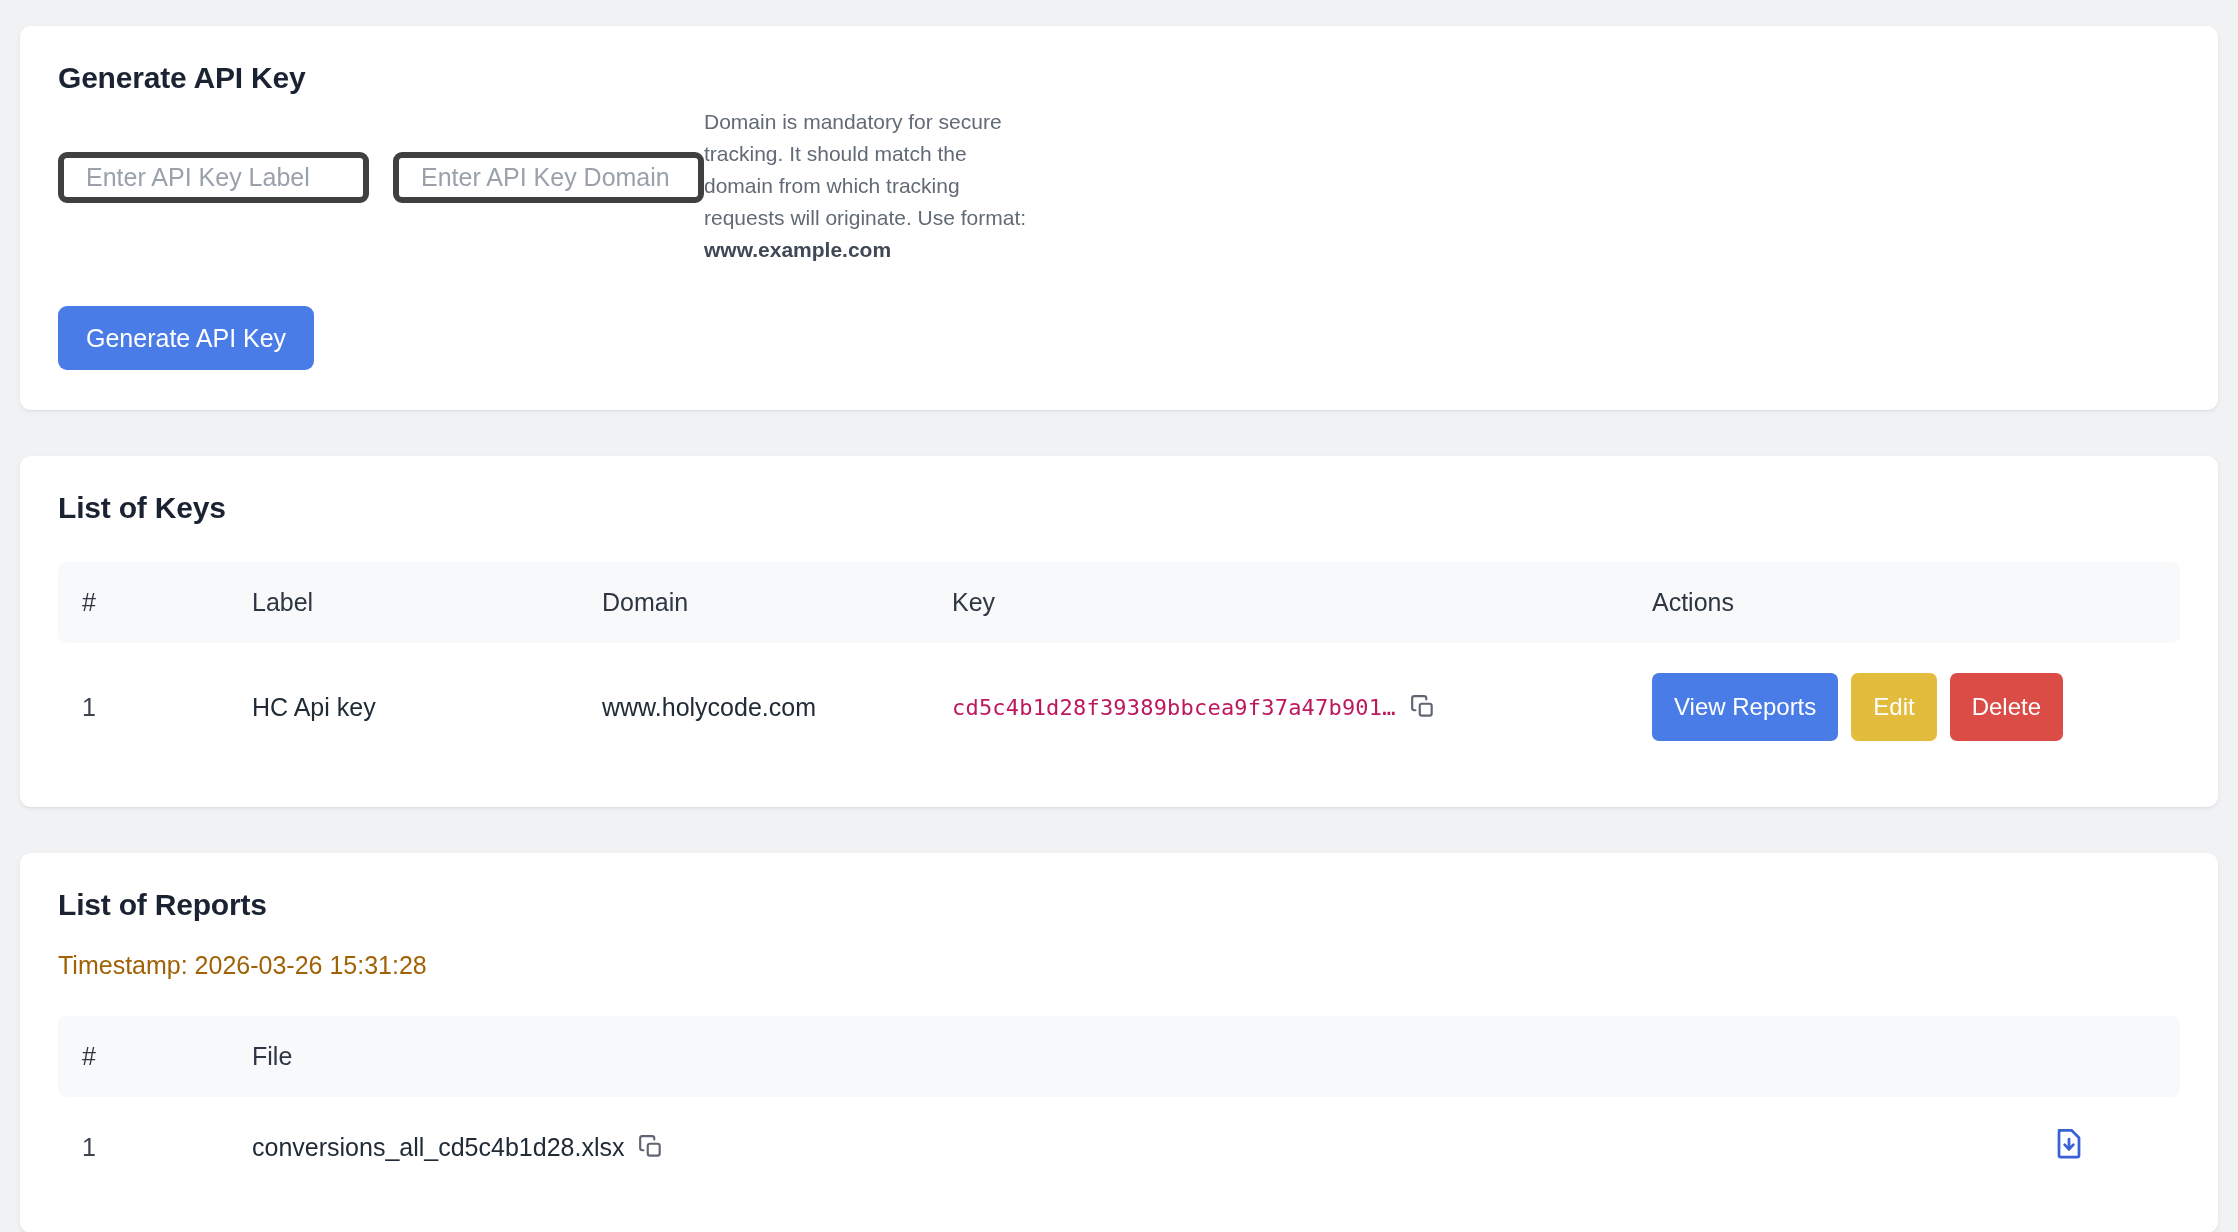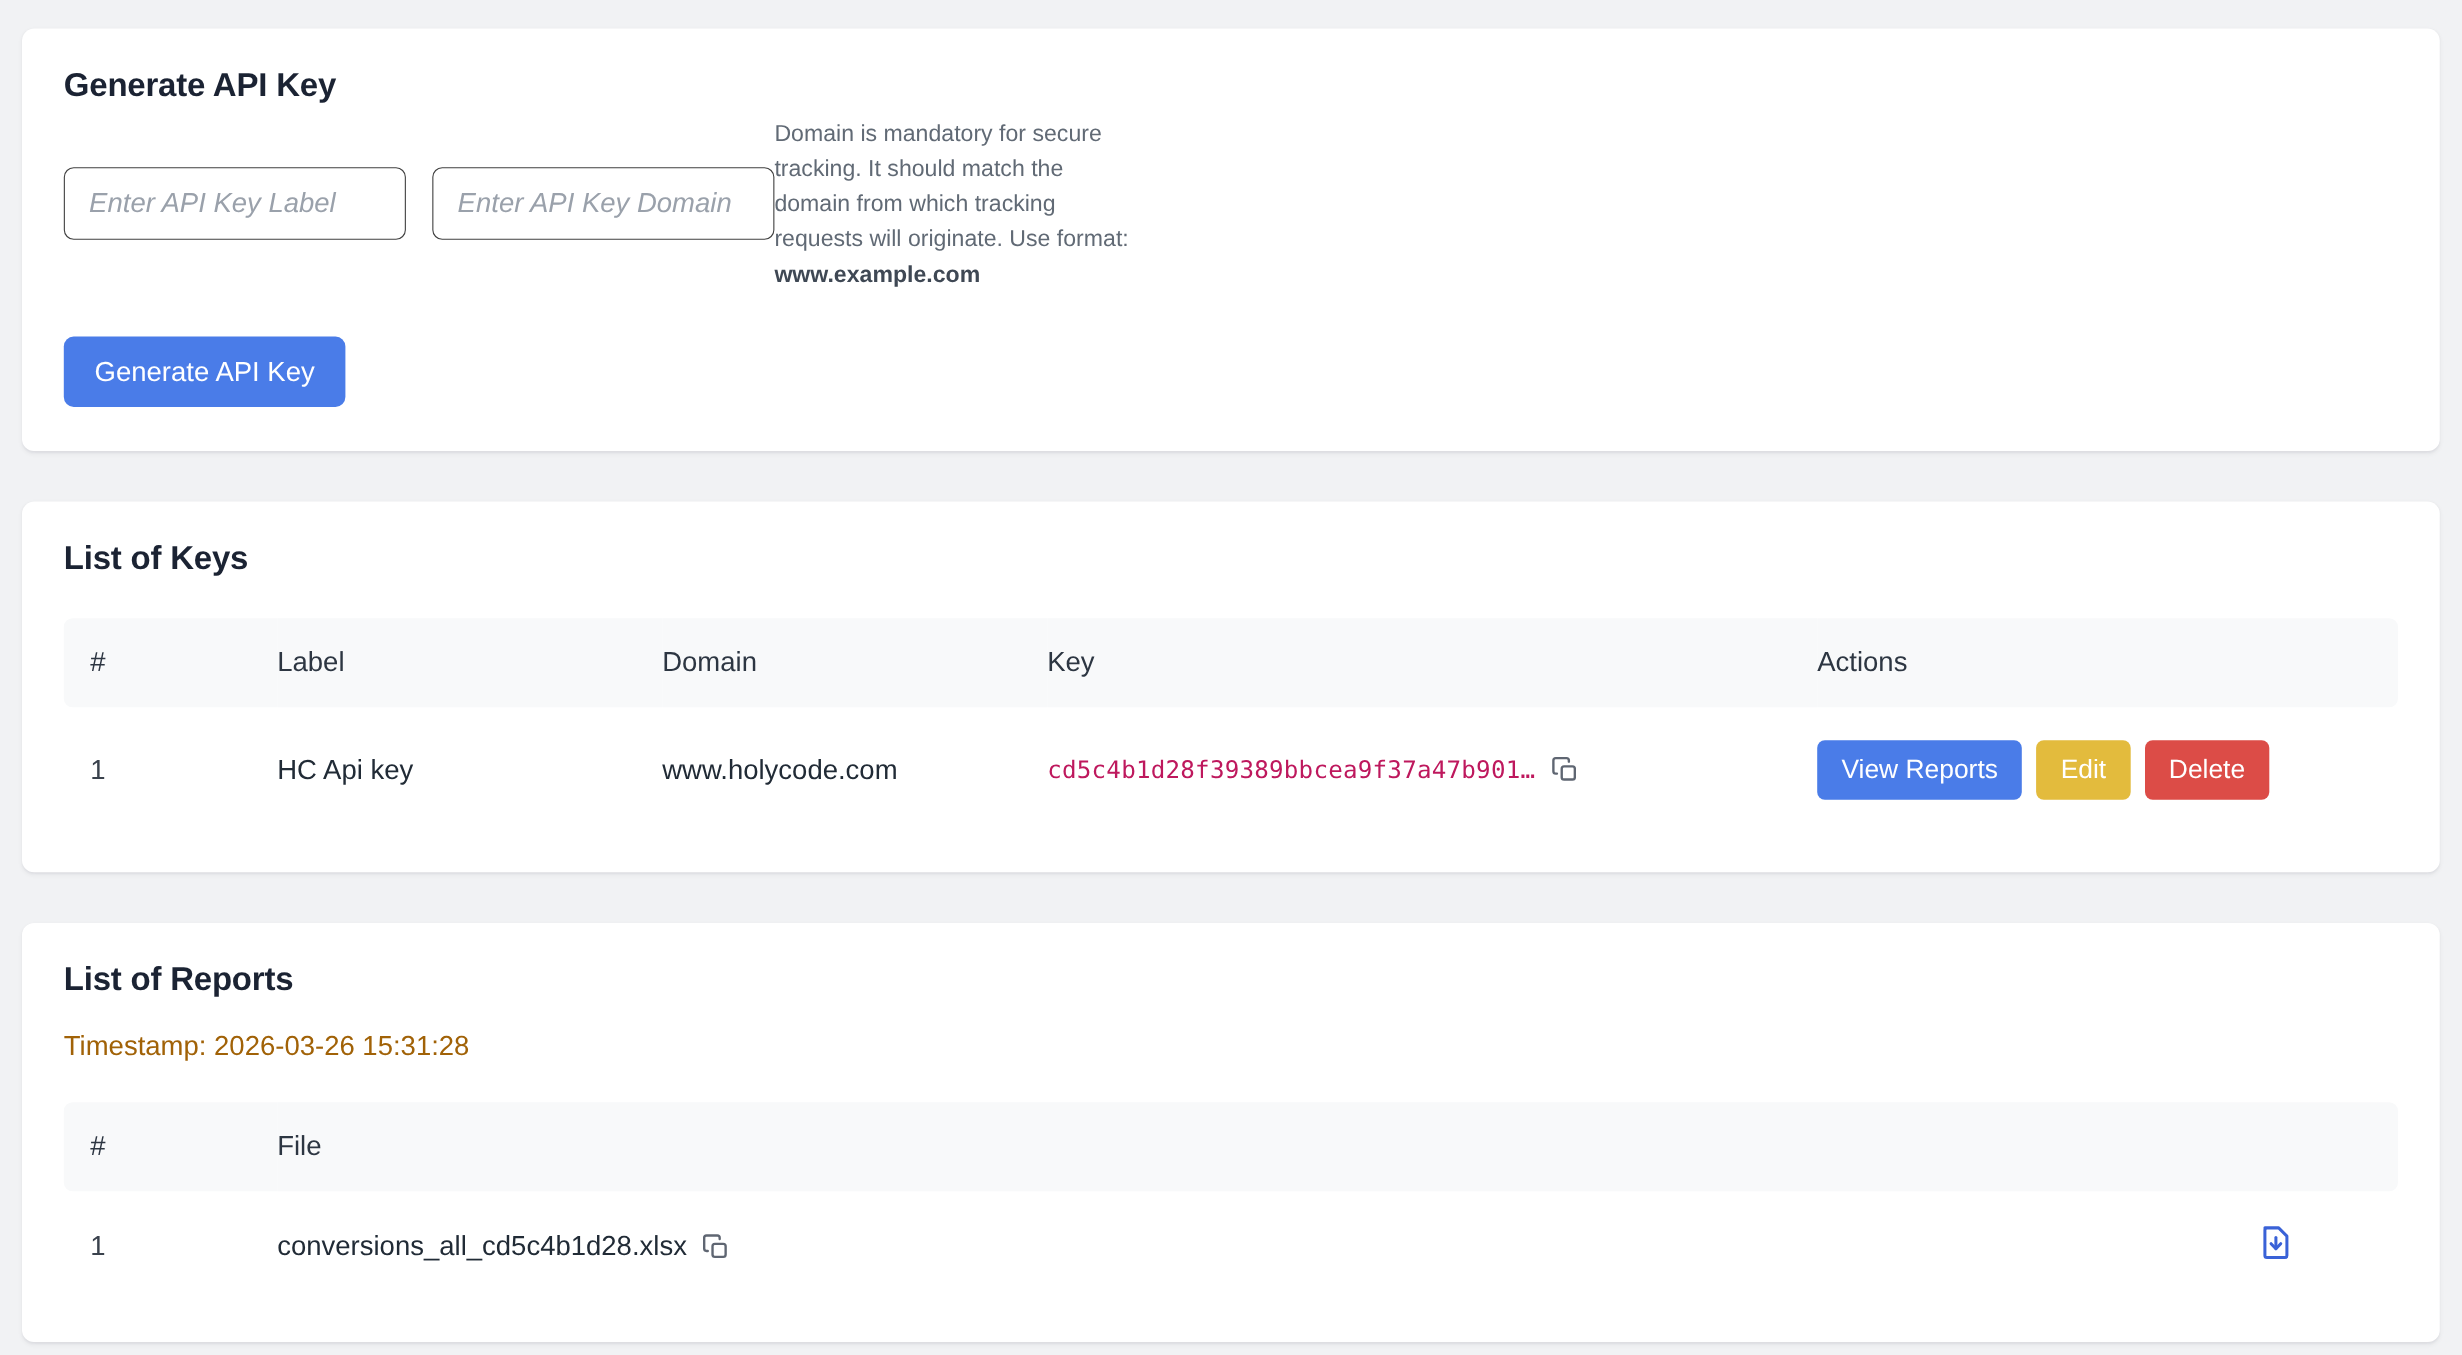--- a/index.html
+++ b/index.html
@@ -49,30 +49,29 @@
     padding: 34px 38px 40px 38px;
   }
   .form-row {
     display: flex;
     align-items: flex-start;
     margin-top: 56px;
   }
   .field {
     box-sizing: border-box;
     width: 311px;
-    height: 66px;
-    border: 1px solid #404040;
+    height: 51px;
+    border: 6px solid #404040;
     border-radius: 9px;
     background: #ffffff;
     font-family: "Liberation Sans", sans-serif;
     font-size: 25px;
     color: #212529;
     padding: 0 22px;
     outline: none;
-    font-style: italic;
   }
   .field::placeholder {
     color: #9aa1ab;
     opacity: 1;
   }
   .field + .field {
     margin-left: 24px;
   }
   .hint {
     width: 330px;
@@ -182,21 +181,21 @@
     text-align: right;
     padding-right: 96px !important;
   }
 
   .actions {
     display: flex;
     align-items: center;
     gap: 13px;
   }
   .btn-sm {
-    height: 54px;
+    height: 68px;
     padding: 0 22px;
     font-size: 24px;
     border-radius: 7px;
   }
   .btn-view   { background: #4a7ce8; }
   .btn-edit   { background: #e3bb3d; }
   .btn-delete { background: #dc4c47; }
 
   .timestamp {
     margin-top: 28px;

